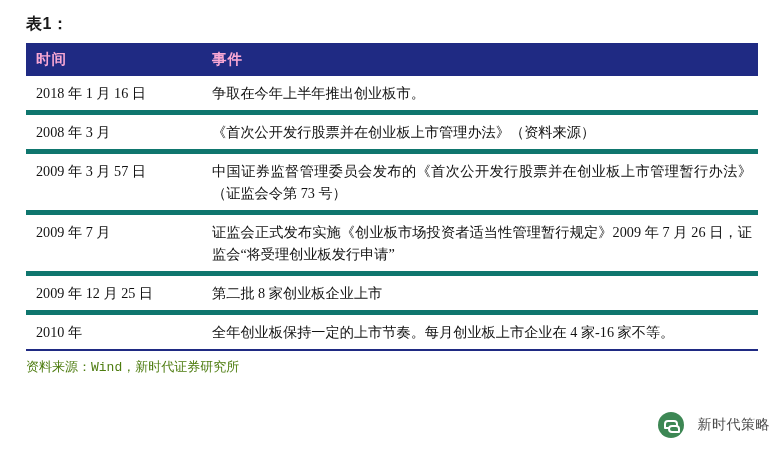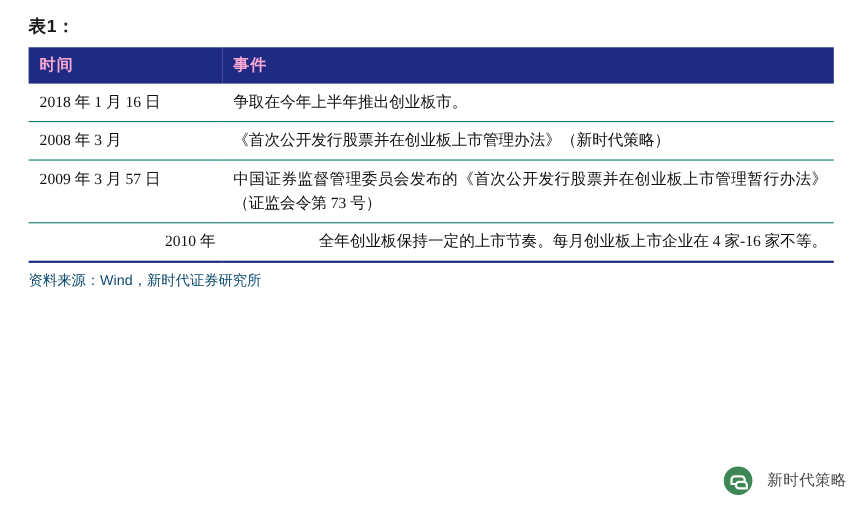--- a/index.html
+++ b/index.html
@@ -53,46 +53,45 @@
     font-family: "Liberation Sans", "DejaVu Sans", sans-serif;
     letter-spacing: 1px;
     border: none;
   }
   table.data-table thead th.col-time {
     width: 158px;
   }
   table.data-table tbody td {
     font-size: 14.2px;
     padding: 6px 6px 6px 10px;
-    border-bottom: 1px solid #0f766e;
+    border-bottom: 5px solid #0f766e;
     vertical-align: top;
     line-height: 1.55;
     color: #111111;
   }
   table.data-table tbody tr:last-child td {
     border-bottom: 2px solid #1f2a83;
-    text-align: right;
   }
   td.time-cell {
     white-space: nowrap;
   }
   td.event-cell {
     text-align: justify;
     text-justify: inter-ideograph;
   }
   .source-row {
     margin-top: 7px;
     font-size: 13px;
-    color: #0c4a6e;
-    font-family: Liberation Sans, sans-serif;
+    color: #4d7c0f;
+    font-family: Liberation Mono, monospace;
   }
   .wm {
     position: absolute;
     right: 14px;
-    bottom: 10px;
+    bottom: 22px;
     display: flex;
     align-items: center;
     gap: 14px;
     opacity: 0.92;
   }
   .wm-logo {
     width: 26px;
     height: 26px;
     border-radius: 50%;
     background: #2d7d46;
@@ -145,25 +144,33 @@
         <th class="col-event">事件</th>
       </tr>
     </thead>
     <tbody>
       <tr>
         <td class="time-cell">2018 年 1 月 16 日</td>
         <td class="event-cell">争取在今年上半年推出创业板市。</td>
       </tr>
       <tr>
         <td class="time-cell">2008 年 3 月</td>
-        <td class="event-cell">《首次公开发行股票并在创业板上市管理办法》（新时代策略）</td>
+        <td class="event-cell">《首次公开发行股票并在创业板上市管理办法》（资料来源）</td>
       </tr>
       <tr>
         <td class="time-cell">2009 年 3 月 57 日</td>
         <td class="event-cell">中国证券监督管理委员会发布的《首次公开发行股票并在创业板上市管理暂行办法》（证监会令第 73 号）</td>
+      </tr>
+      <tr>
+        <td class="time-cell">2009 年 7 月</td>
+        <td class="event-cell">证监会正式发布实施《创业板市场投资者适当性管理暂行规定》2009 年 7 月 26 日，证监会“将受理创业板发行申请”</td>
+      </tr>
+      <tr>
+        <td class="time-cell">2009 年 12 月 25 日</td>
+        <td class="event-cell">第二批 8 家创业板企业上市</td>
       </tr>
       <tr>
         <td class="time-cell">2010 年</td>
         <td class="event-cell">全年创业板保持一定的上市节奏。每月创业板上市企业在 4 家-16 家不等。</td>
       </tr>
     </tbody>
   </table>
 
   <div class="source-row">资料来源：Wind，新时代证券研究所</div>
 

